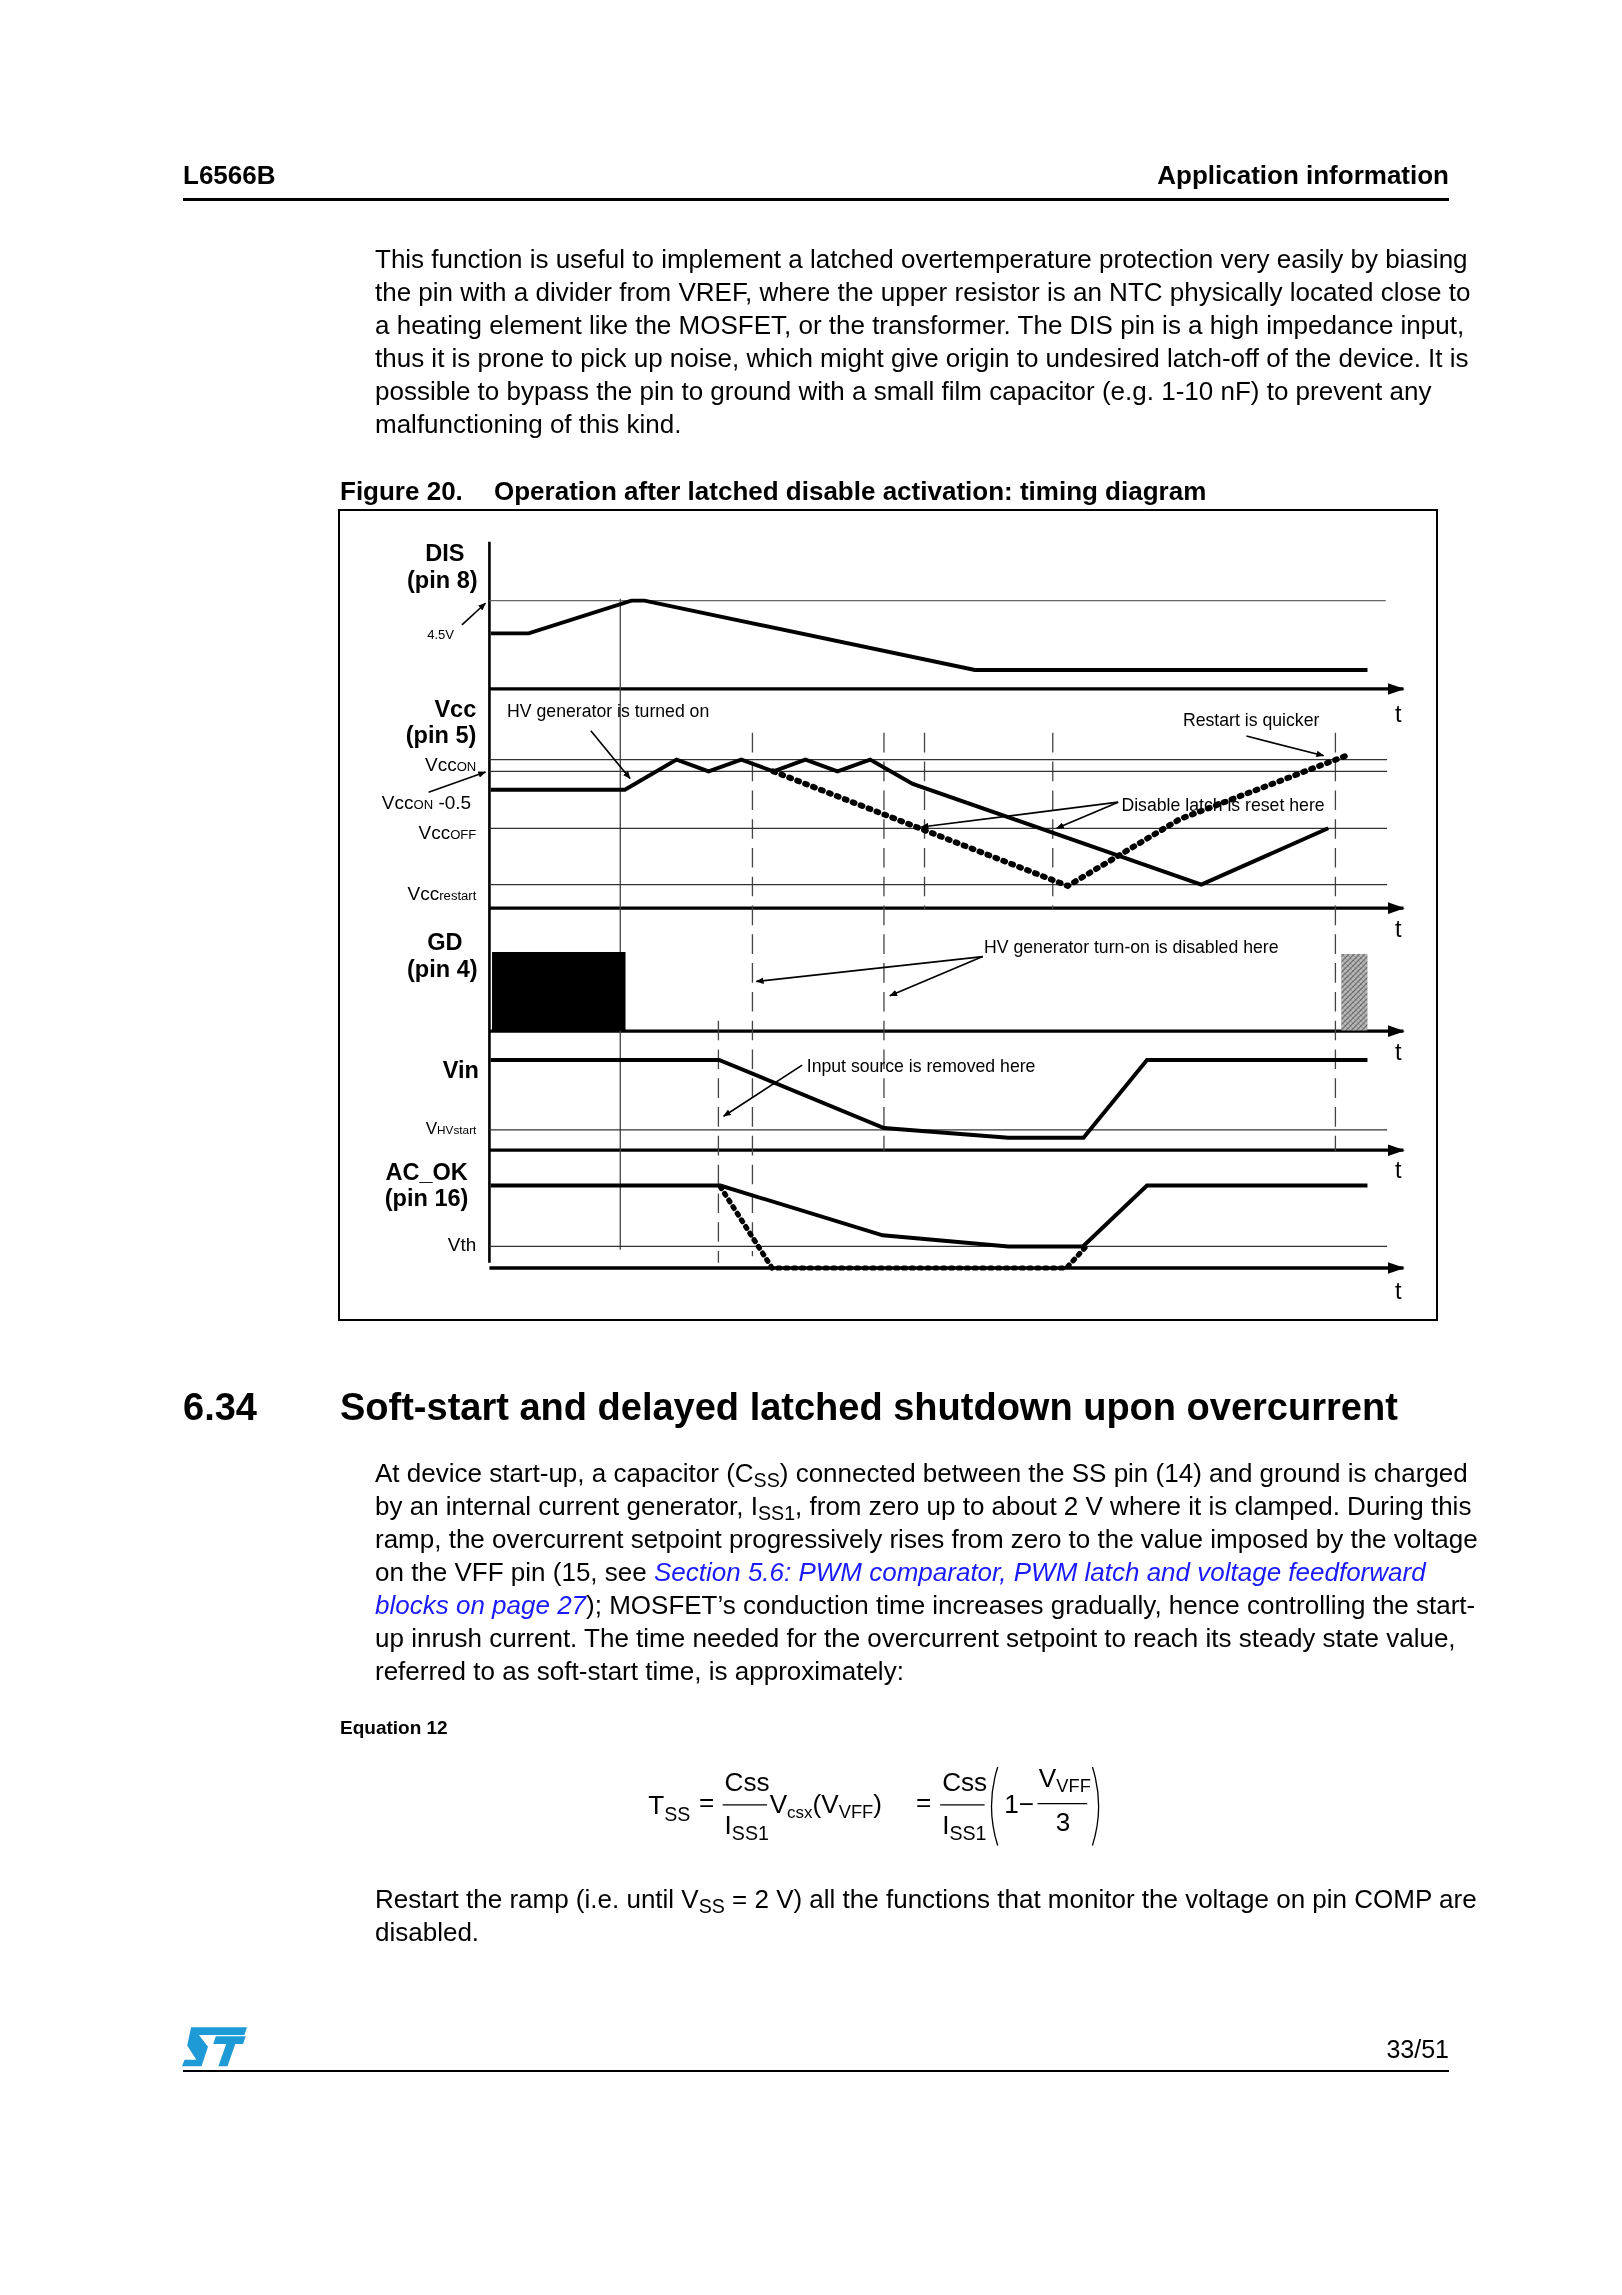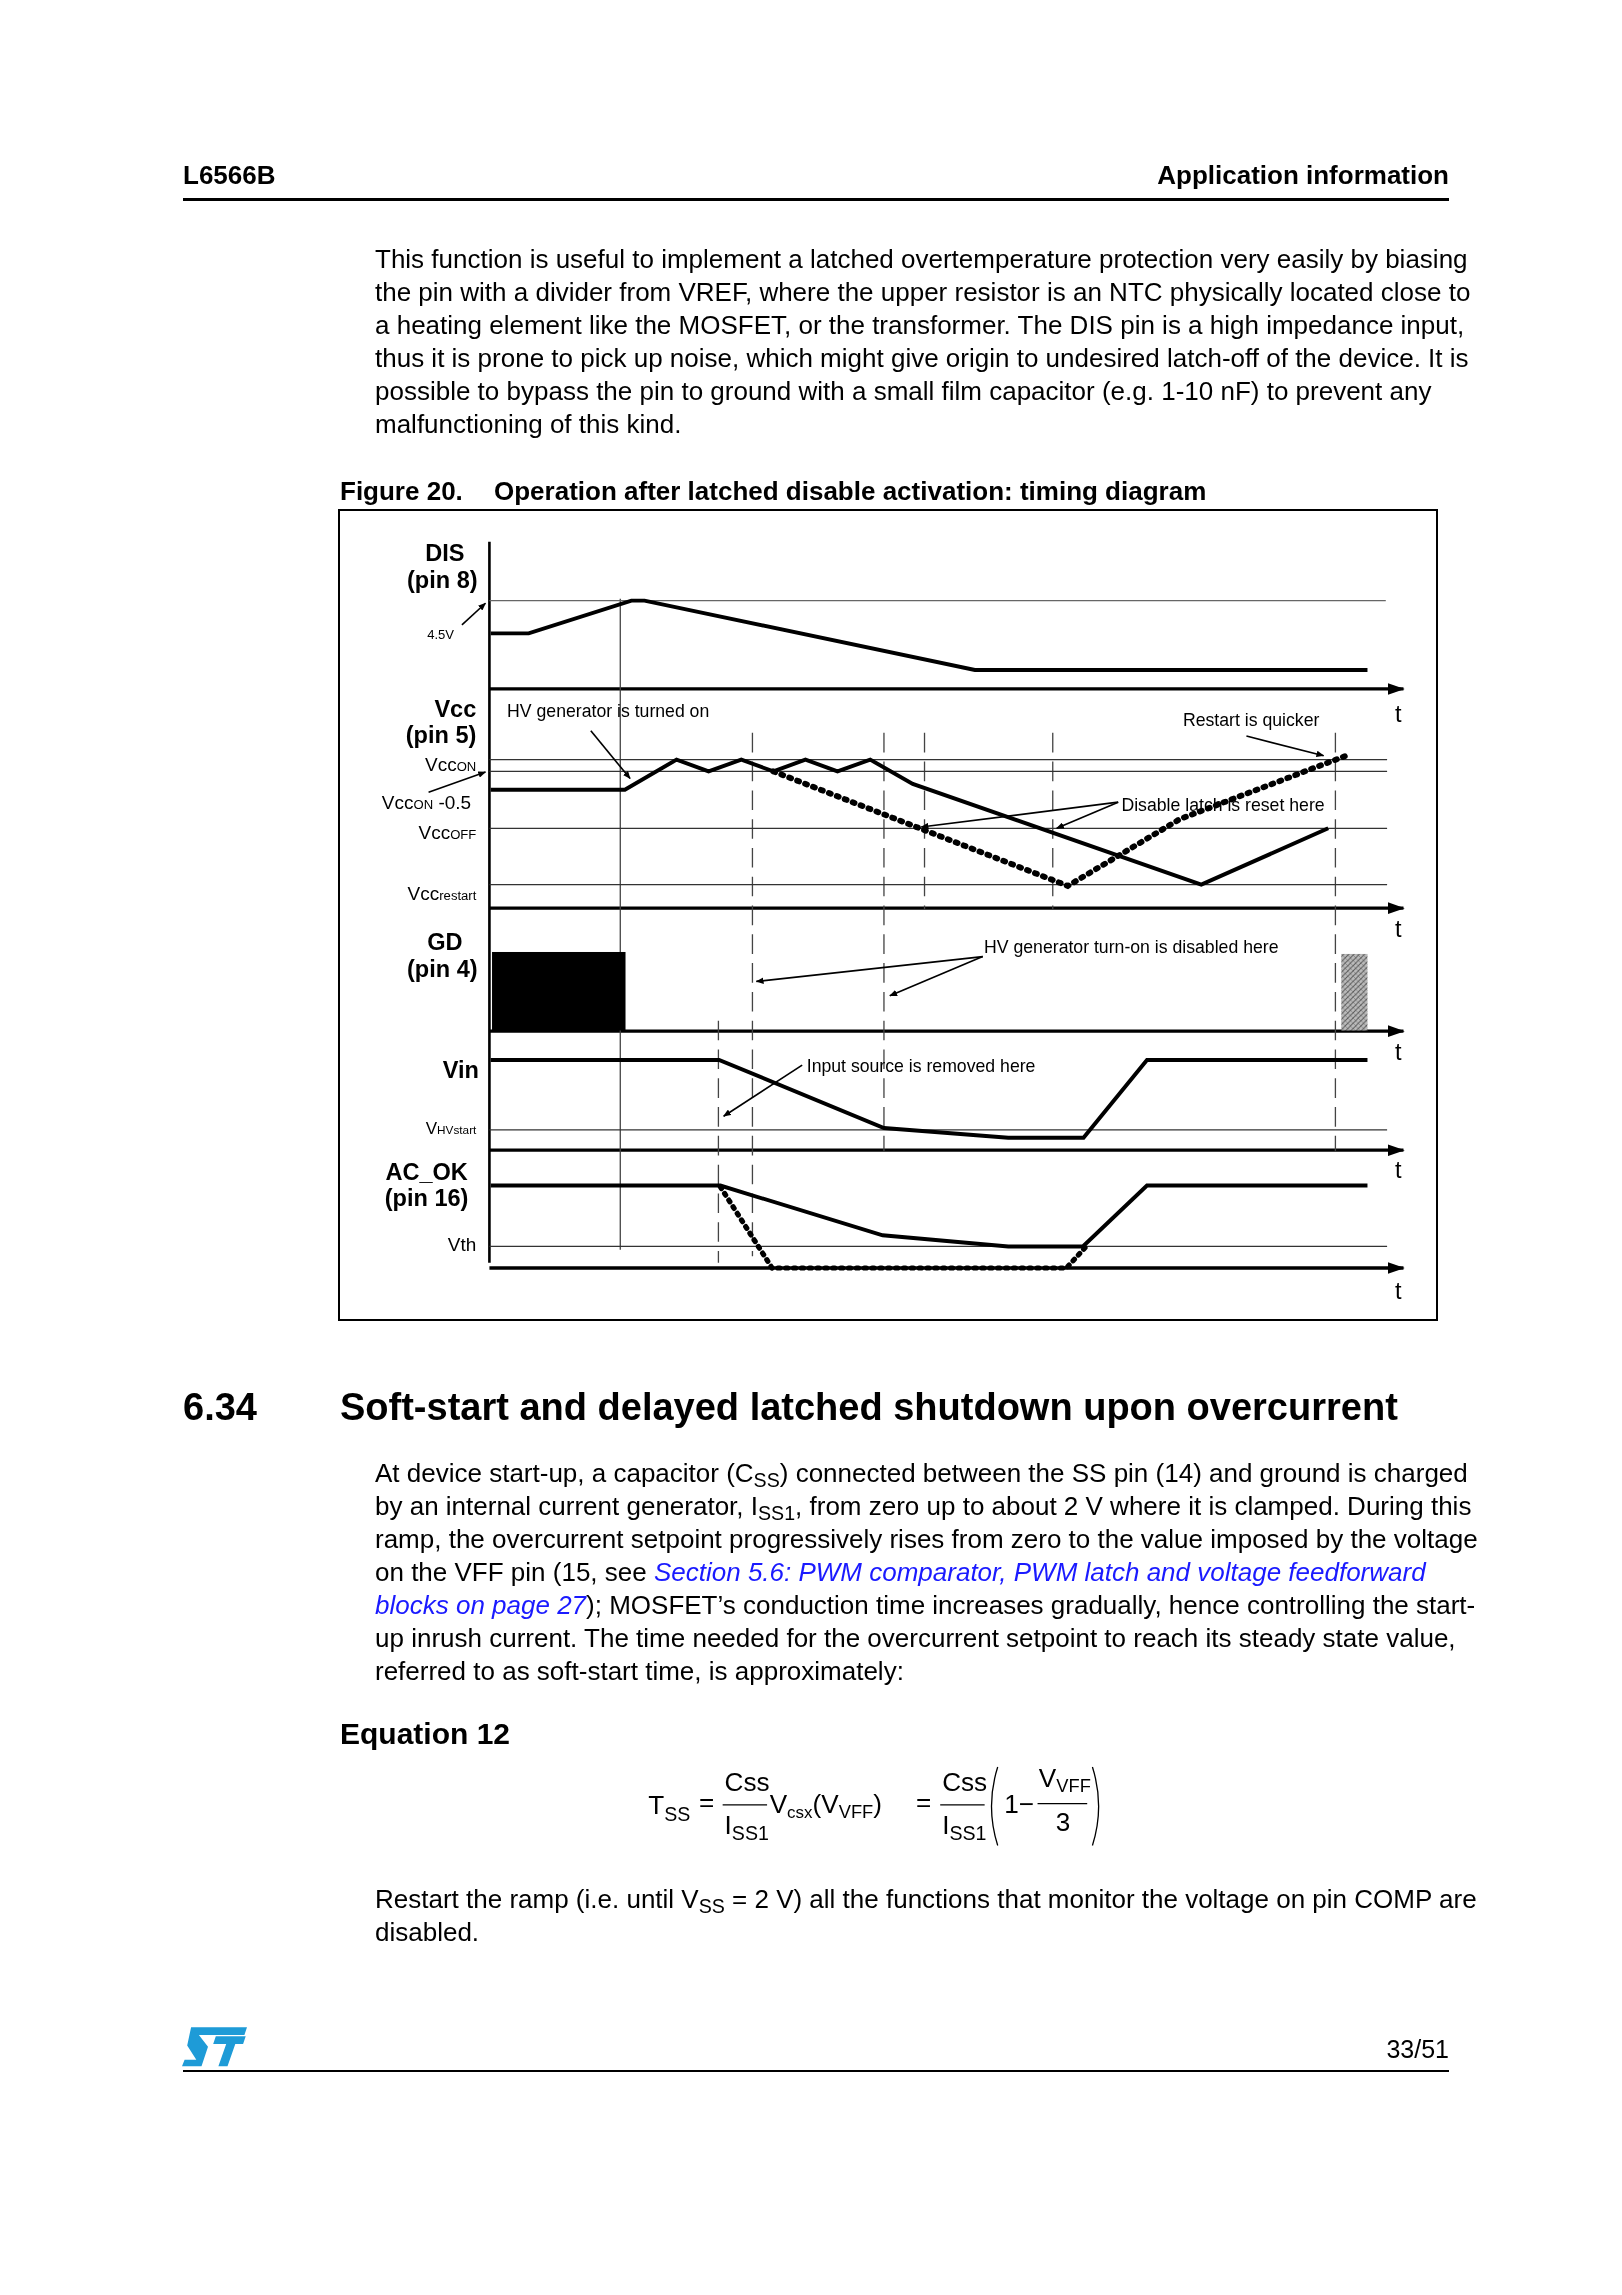--- a/index.html
+++ b/index.html
@@ -9,21 +9,21 @@
   .rule { position:absolute; left:183px; width:1266px; height:2.6px; background:#000; }
   .para { position:absolute; left:327px; width:1112px; font-size:26px; line-height:33px;margin-left:48px; }
   .para sub { font-size:19.6px; vertical-align:-5.2px; line-height:0; }
   .figcap { position:absolute; left:340px; top:476px; font-weight:bold; font-size:26px; }
   .figcap .num { display:inline-block; width:154px; }
   .frame { position:absolute; left:338px; top:509px; width:1100px; height:812px; border:2px solid #000; box-sizing:border-box; }
   svg text { font-family:"Liberation Sans", sans-serif; }
   .section-num { position:absolute; left:183px; top:1386px; font-size:38px; font-weight:bold; }
   .section-title { position:absolute; left:340px; top:1386px; font-size:38px; font-weight:bold;text-align:center; }
   .link { color:#1a1aff; font-style:italic; text-decoration:none; cursor:pointer; }
-  .eqlabel { position:absolute; left:340px; top:1717px; font-size:30px; font-weight:bold; }
+  .eqlabel { position:absolute; left:340px; top:1717px; font-size:19px; font-weight:bold; }
   .eq { position:absolute; left:648px; top:1754px; width:523px; height:98px; }
   .pageno { position:absolute; right:173px; top:2035px; font-size:25px;text-align:right; }
 </style>
 </head>
 <body>
 
 <div class="abs hdr" style="left:183px;">L6566B</div>
 <div class="abs hdr" style="right:173px;">Application information</div>
 <div class="rule" style="top:198px;"></div>
 

